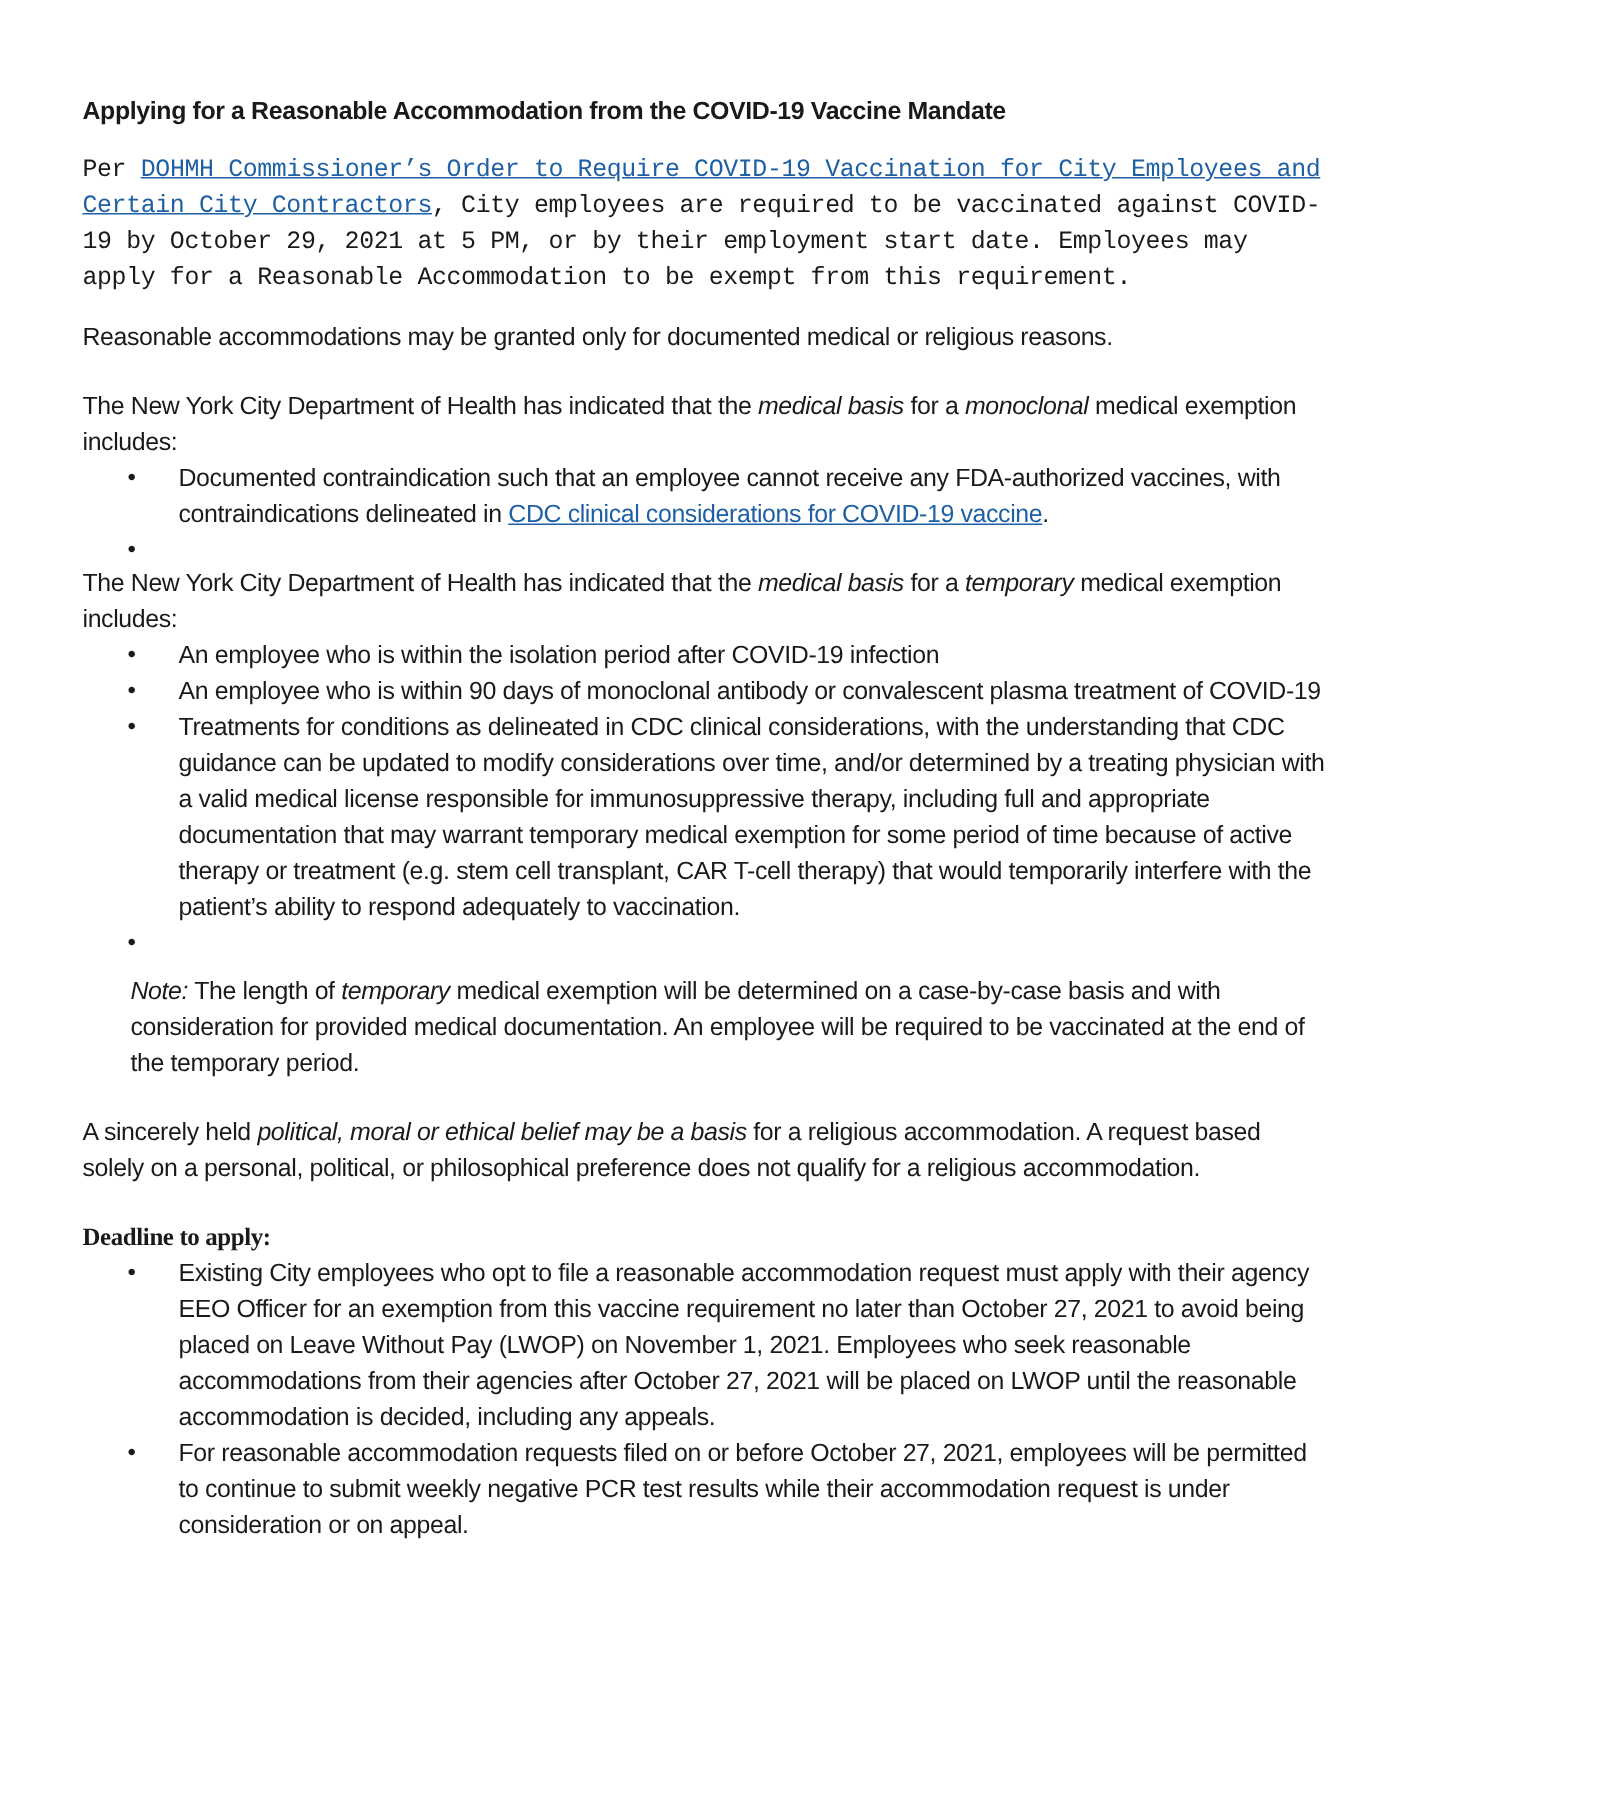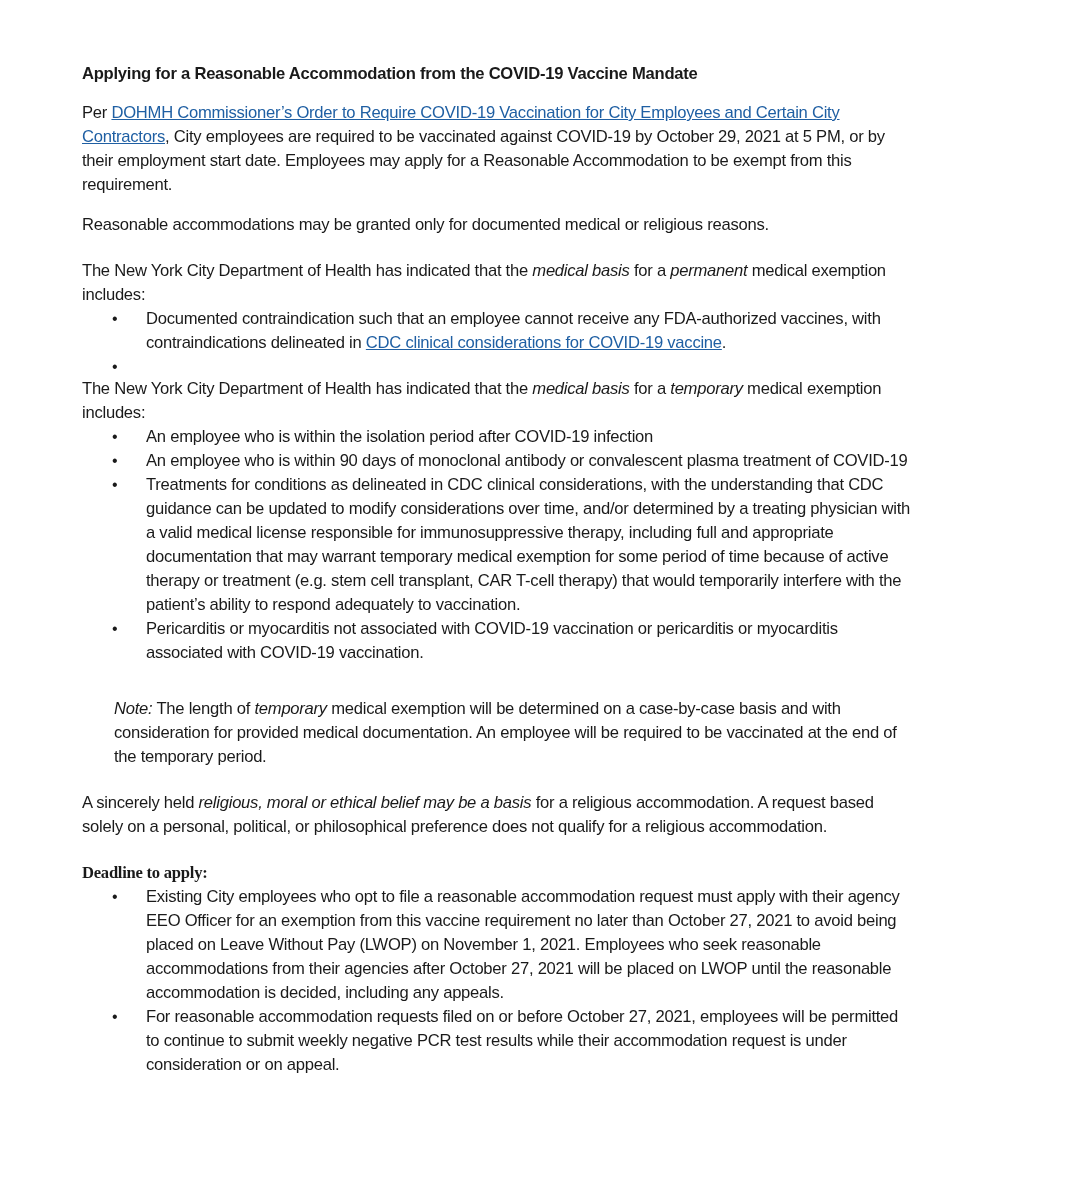--- a/index.html
+++ b/index.html
@@ -4,24 +4,24 @@
 <style>
   html, body { margin: 0; padding: 0; background: #ffffff; }
   body {
     width: 1080px; height: 1203px; overflow: hidden;
     font-family: "Liberation Sans", "DejaVu Sans", sans-serif;
     color: #1a1a1a;
     font-size: 16.6px;
     line-height: 24px;
     letter-spacing: -0.25px;
   }
-  .page { position: relative; padding: 62px 0 0 82px; width: 830px; }
+  .page { position: relative; padding: 62px 0 0 55px; width: 830px; }
   .title { font-weight: bold; margin: 0 0 15px 0; }
   p { margin: 0; }
-  .p1 { margin-bottom: 16px; }
+  .p1 { margin-bottom: 16px; font-family: Liberation Mono, monospace; }
   .p2 { margin-bottom: 22px; }
   .gap { margin-bottom: 22px; }
   a, .link { color: #1f5fa3; text-decoration: underline; }
   ul { list-style: none; margin: 0; padding: 0; }
   li { position: relative; padding-left: 64px; }
   li .bullet {
     position: absolute; left: 30px; top: 0; width: 10px;
     font-size: 16px;
   }
   .note { padding-left: 32px; margin-top: 32px; }
@@ -33,39 +33,39 @@
 
 <div class="page">
 
   <p class="title">Applying for a Reasonable Accommodation from the COVID-19 Vaccine Mandate</p>
 
   <p class="p1"><span>Per </span><a class="link">DOHMH Commissioner’s Order to Require COVID-19 Vaccination for City Employees and Certain City Contractors</a><span>, City employees are required to be vaccinated against COVID-19 by October 29, 2021 at 5 PM, or by their employment start date. Employees may apply for a Reasonable Accommodation to be exempt from this requirement.</span></p>
 
   <p class="p2">Reasonable accommodations may be granted only for documented medical or religious reasons.</p>
 
   <div class="gap">
-    <p><span>The New York City Department of Health has indicated that the </span><em>medical basis</em><span> for a </span><em>permanent</em><span> medical exemption includes:</span></p>
+    <p><span>The New York City Department of Health has indicated that the </span><em>medical basis</em><span> for a </span><em>monoclonal</em><span> medical exemption includes:</span></p>
     <ul>
       <li><span class="bullet">•</span><span>Documented contraindication such that an employee cannot receive any FDA-authorized vaccines, with contraindications delineated in </span><a class="link">CDC clinical considerations for COVID-19 vaccine</a><span>.</span></li>
       <li><span class="bullet">•</span></li>
     </ul>
   </div>
 
   <div class="gap">
     <p><span>The New York City Department of Health has indicated that the </span><em>medical basis</em><span> for a </span><em>temporary</em><span> medical exemption includes:</span></p>
     <ul>
       <li><span class="bullet">•</span><span>An employee who is within the isolation period after COVID-19 infection</span></li>
       <li><span class="bullet">•</span><span>An employee who is within 90 days of monoclonal antibody or convalescent plasma treatment of COVID-19</span></li>
       <li><span class="bullet">•</span><span>Treatments for conditions as delineated in CDC clinical considerations, with the understanding that CDC guidance can be updated to modify considerations over time, and/or determined by a treating physician with a valid medical license responsible for immunosuppressive therapy, including full and appropriate documentation that may warrant temporary medical exemption for some period of time because of active therapy or treatment (e.g. stem cell transplant, CAR T-cell therapy) that would temporarily interfere with the patient’s ability to respond adequately to vaccination.</span></li>
-      <li><span class="bullet">•</span><span>Pericarditis or myocarditis not associated with COVID-19 vaccination or pericarditis or myocarditis associated with COVID-19 vaccination.</span></li>
+      <li><span class="bullet">•</span></li>
     </ul>
     <p class="note"><em>Note:</em><span> The length of </span><em>temporary</em><span> medical exemption will be determined on a case-by-case basis and with consideration for provided medical documentation. An employee will be required to be vaccinated at the end of the temporary period.</span></p>
   </div>
 
-  <p class="gap"><span>A sincerely held </span><em>religious, moral or ethical belief may be a basis</em><span> for a religious accommodation. A request based solely on a personal, political, or philosophical preference does not qualify for a religious accommodation.</span></p>
+  <p class="gap"><span>A sincerely held </span><em>political, moral or ethical belief may be a basis</em><span> for a religious accommodation. A request based solely on a personal, political, or philosophical preference does not qualify for a religious accommodation.</span></p>
 
   <div>
     <p class="bold">Deadline to apply:</p>
     <ul>
       <li><span class="bullet">•</span><span>Existing City employees who opt to file a reasonable accommodation request must apply with their agency EEO Officer for an exemption from this vaccine requirement no later than October 27, 2021 to avoid being placed on Leave Without Pay (LWOP) on November 1, 2021. Employees who seek reasonable accommodations from their agencies after October 27, 2021 will be placed on LWOP until the reasonable accommodation is decided, including any appeals.</span></li>
       <li><span class="bullet">•</span><span>For reasonable accommodation requests filed on or before October 27, 2021, employees will be permitted to continue to submit weekly negative PCR test results while their accommodation request is under consideration or on appeal.</span></li>
     </ul>
   </div>
 
 </div>

